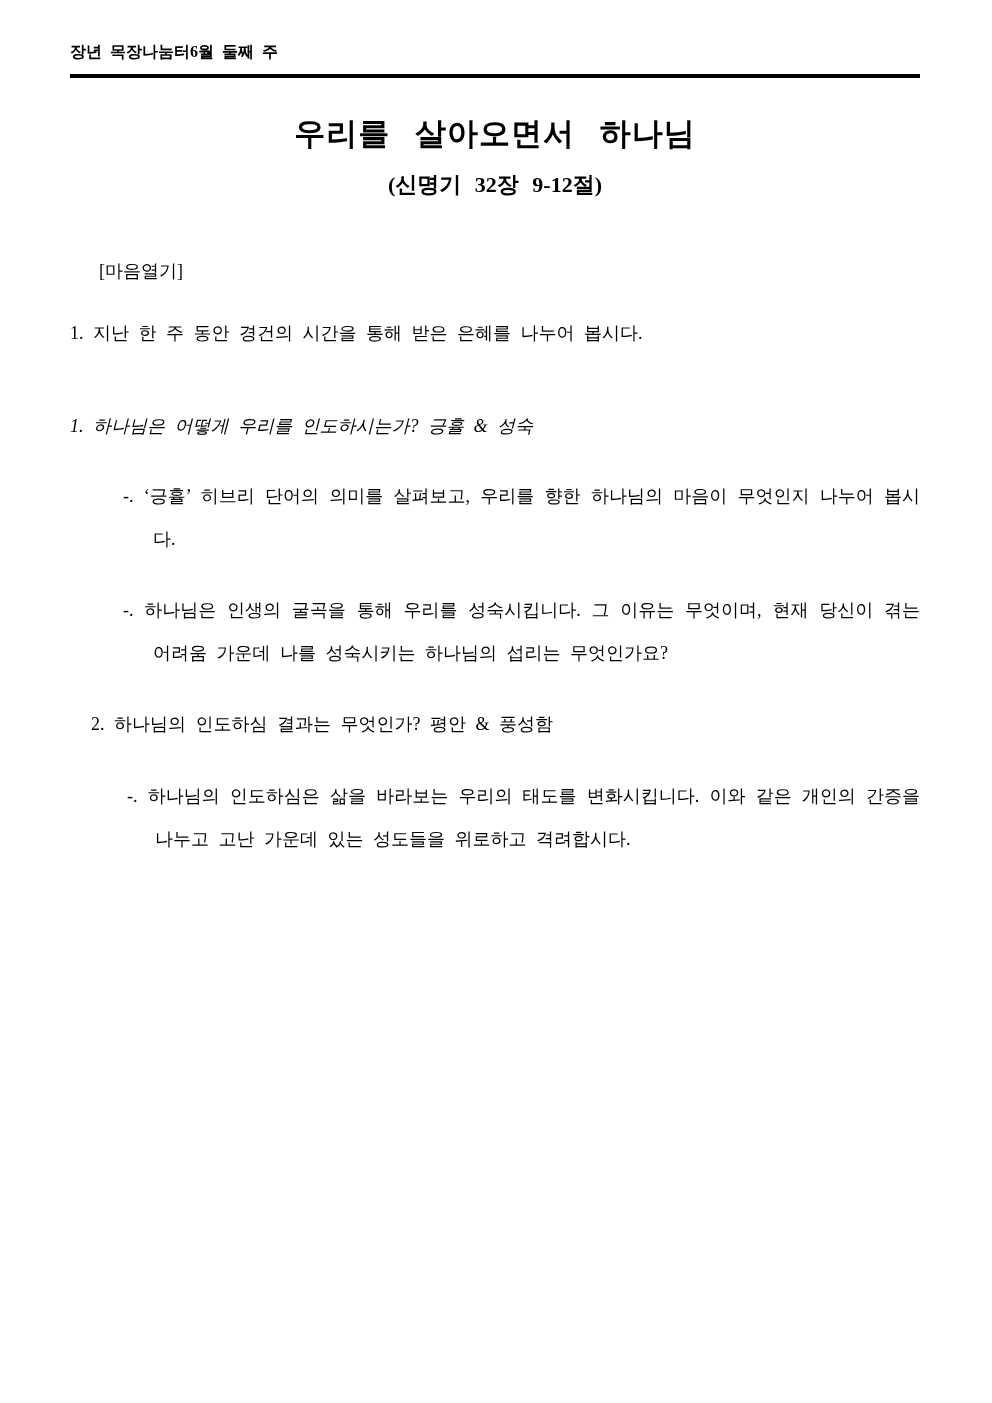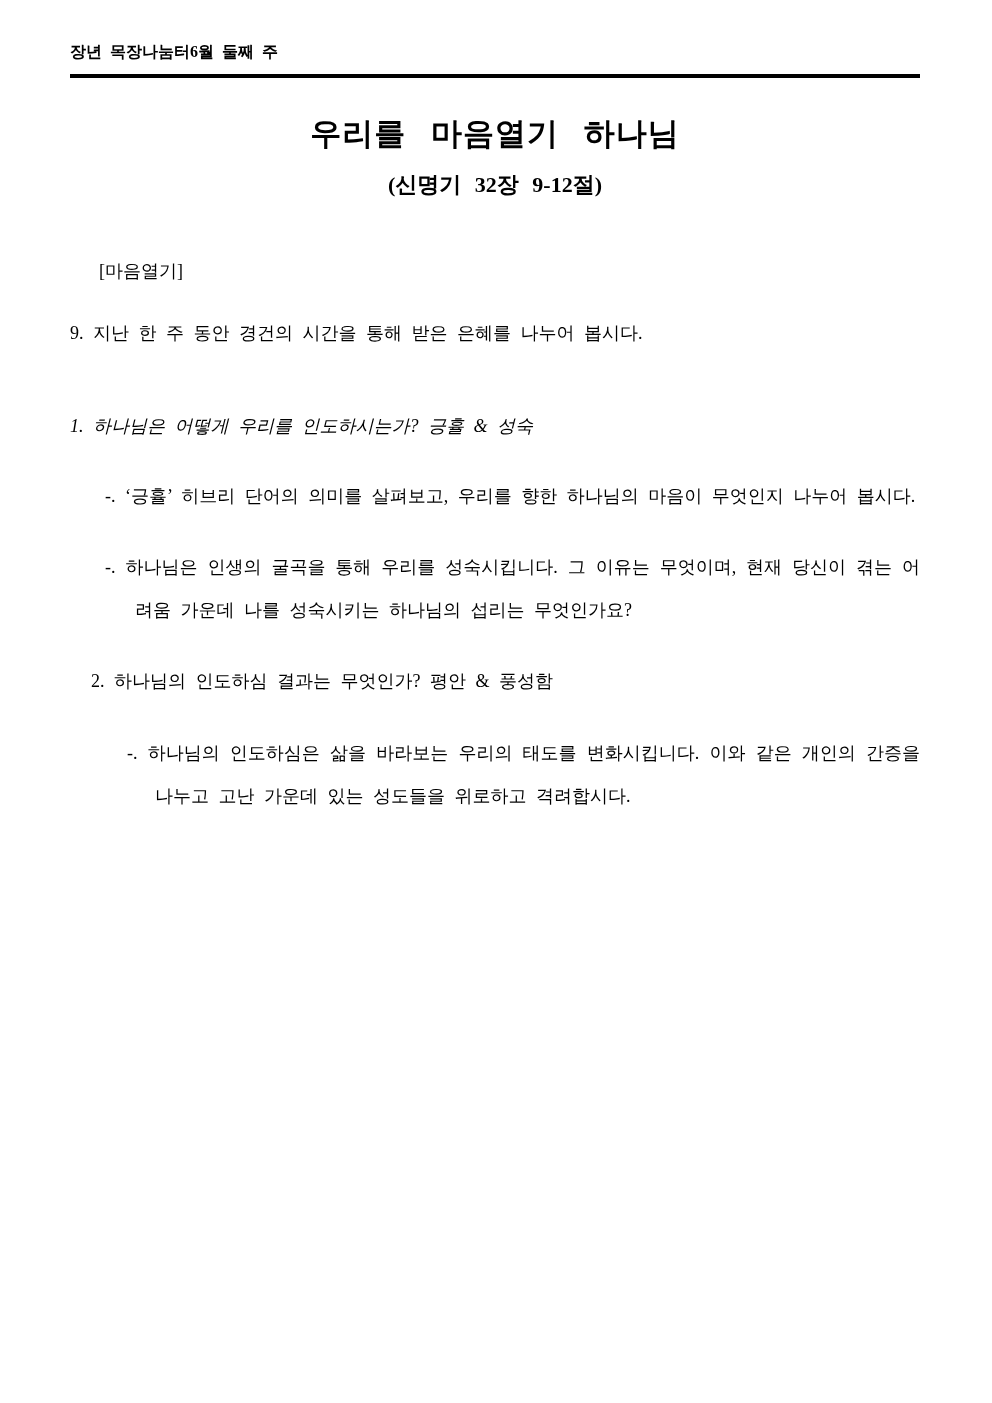--- a/index.html
+++ b/index.html
@@ -55,44 +55,44 @@
   }
   .para {
     font-size: 18px;
     line-height: 43px;
     word-spacing: 5px;
     text-align: justify;
   }
   
   .lv-item  { margin-left: 0;    padding-left: 26px; text-indent: -26px; margin-bottom: 21px; }
   .lv-q1    { margin-left: 0;    padding-left: 26px; text-indent: -26px; margin-bottom: 27px; font-style: italic; }
-  .lv-sub1  { margin-left: 35px; padding-left: 30px; text-indent: -30px; margin-bottom: 28px; font-family: Liberation Serif, serif; }
+  .lv-sub1  { margin-left: 53px; padding-left: 30px; text-indent: -30px; margin-bottom: 28px; font-family: Liberation Serif, serif; }
   .lv-q2    { margin-left: 21px; padding-left: 26px; text-indent: -26px; margin-bottom: 29px; }
   .lv-sub2  { margin-left: 57px; padding-left: 28px; text-indent: -28px; margin-bottom: 28px; }
   .lv-apply { margin-left: 11px; padding-left: 35px; text-indent: -35px; margin-bottom: 0; }
   .para:last-child { margin-bottom: 0; }
 </style>
 </head>
 <body>
 
 <div class="page">
 
   <div class="doc-header">
     <span>장년 목장나눔터</span>
     <span>6월 둘째 주</span>
   </div>
 
   <div class="title-block">
-    <div class="doc-title">우리를 마음열기 하나님</div>
+    <div class="doc-title">우리를 살아오면서 하나님</div>
     <div class="doc-subtitle">(신명기 32장 9-12절)</div>
   </div>
 
   <div class="section">
     <div class="section-heading">[마음열기]</div>
-    <p class="para lv-item">9. 지난 한 주 동안 경건의 시간을 통해 받은 은혜를 나누어 봅시다.</p>
+    <p class="para lv-item">1. 지난 한 주 동안 경건의 시간을 통해 받은 은혜를 나누어 봅시다.</p>
   </div>
 
   <div class="section">
     <p class="para lv-q1">1. 하나님은 어떻게 우리를 인도하시는가? 긍휼 &amp; 성숙</p>
     <p class="para lv-sub1">-. ‘긍휼’ 히브리 단어의 의미를 살펴보고, 우리를 향한 하나님의 마음이 무엇인지 나누어 봅시다.</p>
     <p class="para lv-sub1">-. 하나님은 인생의 굴곡을 통해 우리를 성숙시킵니다. 그 이유는 무엇이며, 현재 당신이 겪는 어려움 가운데 나를 성숙시키는 하나님의 섭리는 무엇인가요?</p>
     <p class="para lv-q2">2. 하나님의 인도하심 결과는 무엇인가? 평안 &amp; 풍성함</p>
     <p class="para lv-sub2">-. 하나님의 인도하심은 삶을 바라보는 우리의 태도를 변화시킵니다. 이와 같은 개인의 간증을 나누고 고난 가운데 있는 성도들을 위로하고 격려합시다.</p>
   </div>
 

